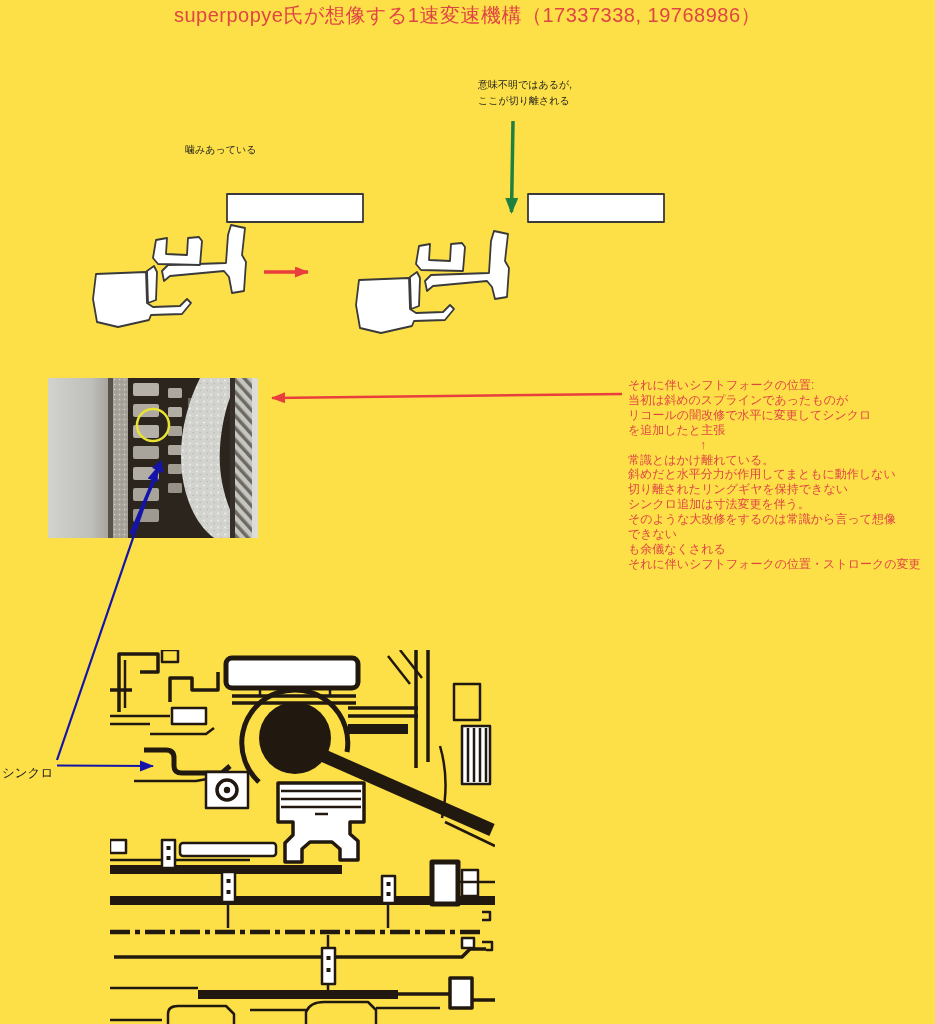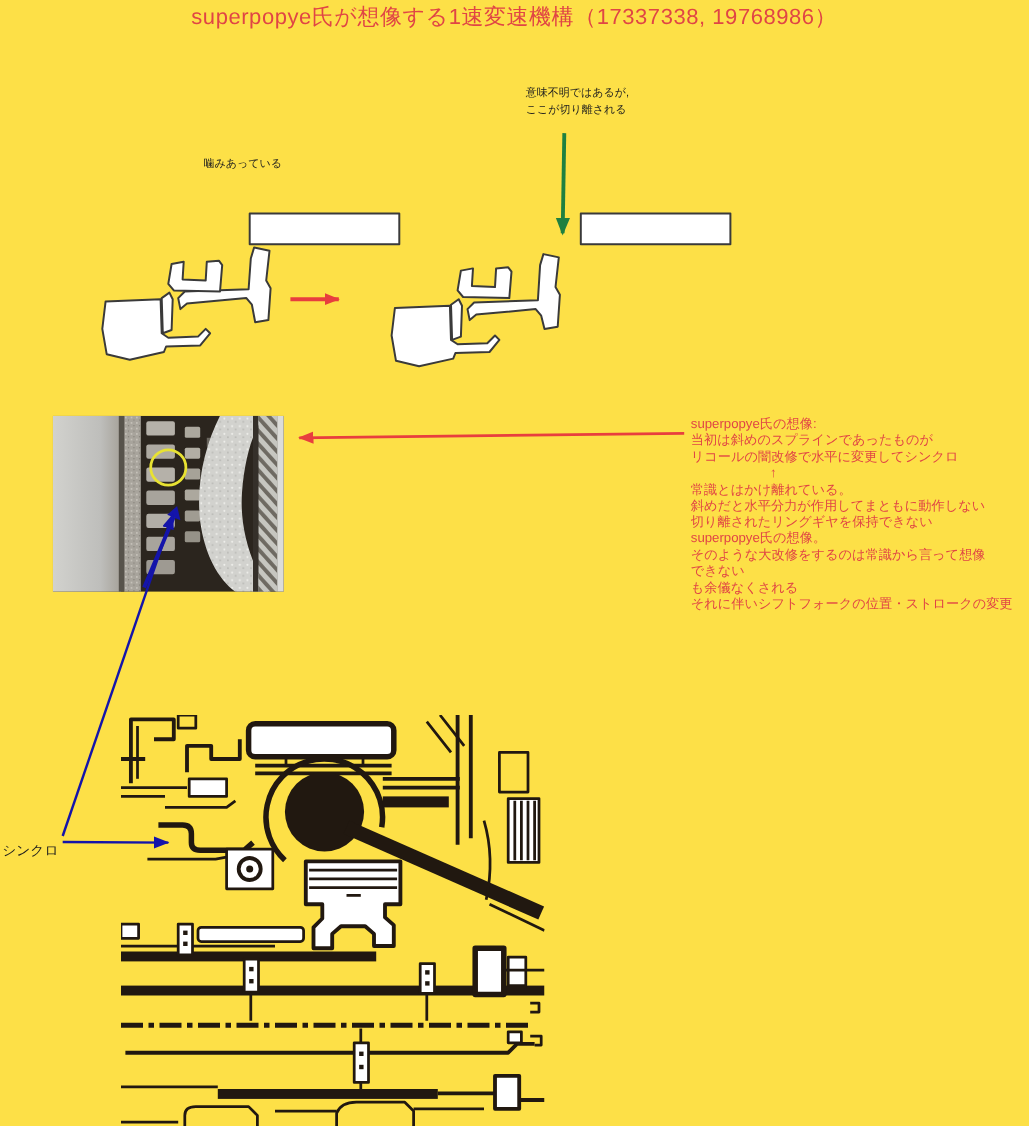--- a/index.html
+++ b/index.html
@@ -108,28 +108,29 @@
     <rect x="187" y="0" width="17" height="160" fill="url(#hatchR)"></rect>
     <rect x="204" y="0" width="6" height="160" fill="#dcdcd8"></rect>
     <circle cx="105" cy="47" r="16" fill="none" stroke="#e8e232" stroke-width="2.5"></circle>
     <g>
       <line x1="83" y1="156" x2="110" y2="92" stroke="#1414aa" stroke-width="3.5"></line>
       <polygon points="113,82 116,95 104,90" fill="#1414aa"></polygon>
     </g>
   </svg>
 
   <div id="red-comment" class="abs">
-      <div>superpopye氏の想像:</div>
+      <div>それに伴いシフトフォークの位置:</div>
       <div>当初は斜めのスプラインであったものが</div>
       <div>リコールの闇改修で水平に変更してシンクロ</div>
+      <div>を追加したと主張</div>
       <div>　　　　　　↑</div>
       <div>常識とはかけ離れている。</div>
       <div>斜めだと水平分力が作用してまともに動作しない</div>
       <div>切り離されたリングギヤを保持できない</div>
-      <div>superpopye氏の想像。</div>
+      <div>シンクロ追加は寸法変更を伴う。</div>
       <div>そのような大改修をするのは常識から言って想像</div>
       <div>できない</div>
       <div>も余儀なくされる</div>
       <div>それに伴いシフトフォークの位置・ストロークの変更</div>
     </div>
 
   <div id="synchro-label" class="abs">シンクロ</div>
 
   <svg id="diagram-layer" class="abs" width="385" height="374" viewBox="0 0 385 374">
     <g stroke="#211810" fill="none" stroke-linejoin="round">

